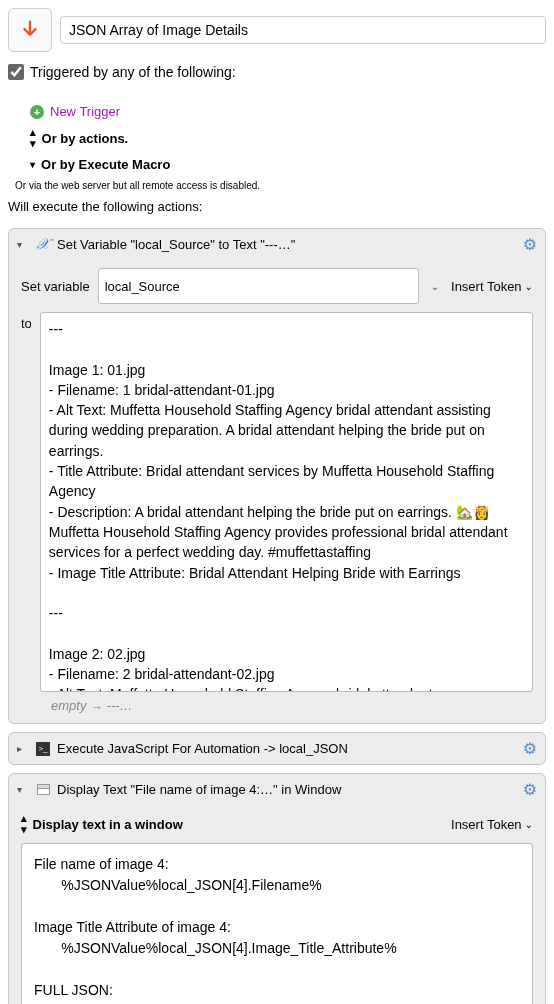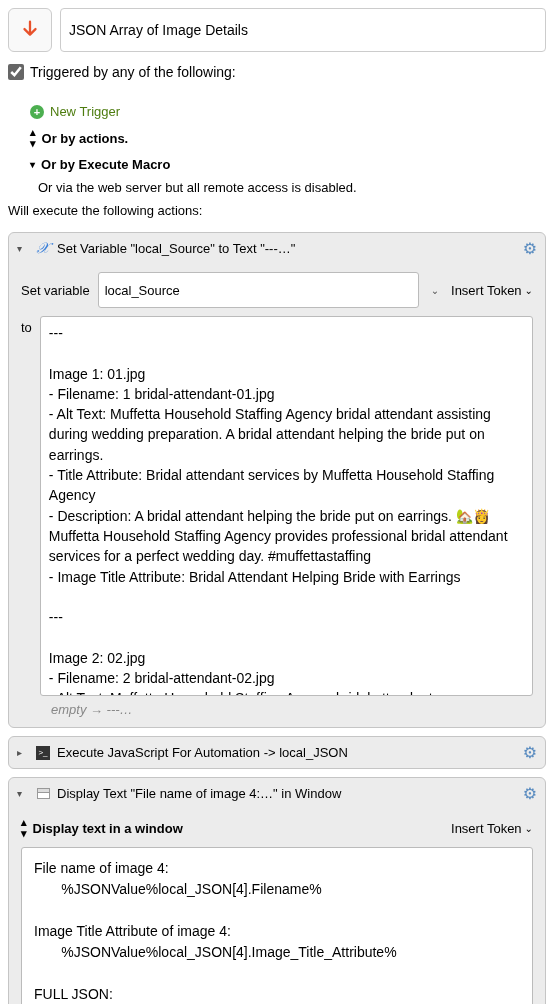--- a/index.html
+++ b/index.html
@@ -1,30 +1,30 @@
 <!DOCTYPE html>
 <html><head>
 <meta charset="utf-8">
 <style>
 * { box-sizing: border-box; margin: 0; padding: 0; }
 body { font-family: -apple-system, BlinkMacSystemFont, "Segoe UI", sans-serif; font-size: 13px; color: #000; background: #fff; padding: 8px; width: 554px; }
 .header-row { display: flex; align-items: center; gap: 8px; margin-bottom: 12px; }
 .macro-icon-box { width: 44px; height: 44px; border: 1px solid #ccc; border-radius: 6px; display: flex; align-items: center; justify-content: center; background: #f9f9f9; }
-.macro-title-input { flex: 1; height: 44px; padding: 4px 8px; border: 1px solid #ccc; border-radius: 4px; font-size: 14px; }
+.macro-title-input { flex: 1; height: 28px; padding: 4px 8px; border: 1px solid #ccc; border-radius: 4px; font-size: 14px; }
 .section-row { display: flex; align-items: center; gap: 6px; margin: 10px 0 24px 0; }
 .checkbox { width: 16px; height: 16px; accent-color: #666; }
 .section-label { font-size: 14px; }
 .trigger-list { margin-left: 22px; }
 .add-row { display: flex; align-items: center; gap: 6px; margin: 6px 0; }
 .add-icon { width: 14px; height: 14px; border-radius: 50%; background: #4caf50; display: flex; align-items: center; justify-content: center; color: #fff; font-size: 11px; font-weight: bold; }
-.add-label { color: #4d7c0f; font-size: 13px; }
+.add-label { color: #a21caf; font-size: 13px; }
 .option-row { display: flex; align-items: center; gap: 6px; margin: 8px 0; font-weight: 600; font-size: 13px; }
 .updown { font-size: 11px; line-height: 1; display: flex; flex-direction: column; }
 .chevron-down { font-size: 10px; }
-.or-via { margin: 8px 0 8px 30px; font-size: 13px; }
+.or-via { margin: 8px 0 8px 7px; font-size: 10px; }
 .will-execute { margin: 8px 0 14px 0; font-size: 13px; }
 .action-block { border: 1px solid #c5c5c5; border-radius: 6px; margin-bottom: 8px; background: #ececec; }
 .action-header { display: flex; align-items: center; padding: 6px 8px; gap: 6px; font-size: 13px; position: relative; }
 .disclosure { width: 12px; font-size: 10px; color: #555; cursor: pointer; }
 .action-icon { width: 16px; height: 16px; display: flex; align-items: center; justify-content: center; font-size: 12px; }
 .var-x { color: #3a7fd9; font-style: italic; font-family: serif; font-size: 15px; }
 .js-icon { background: #333; color: #fff; width: 14px; height: 14px; font-size: 8px; display: flex; align-items: center; justify-content: center; }
 .win-icon { border: 1px solid #999; width: 13px; height: 11px; background: #fff; position: relative; }
 .win-icon::before { content: ''; position: absolute; top: 0; left: 0; right: 0; height: 3px; background: #ddd; border-bottom: 1px solid #999; }
 .action-title { flex: 1; }

